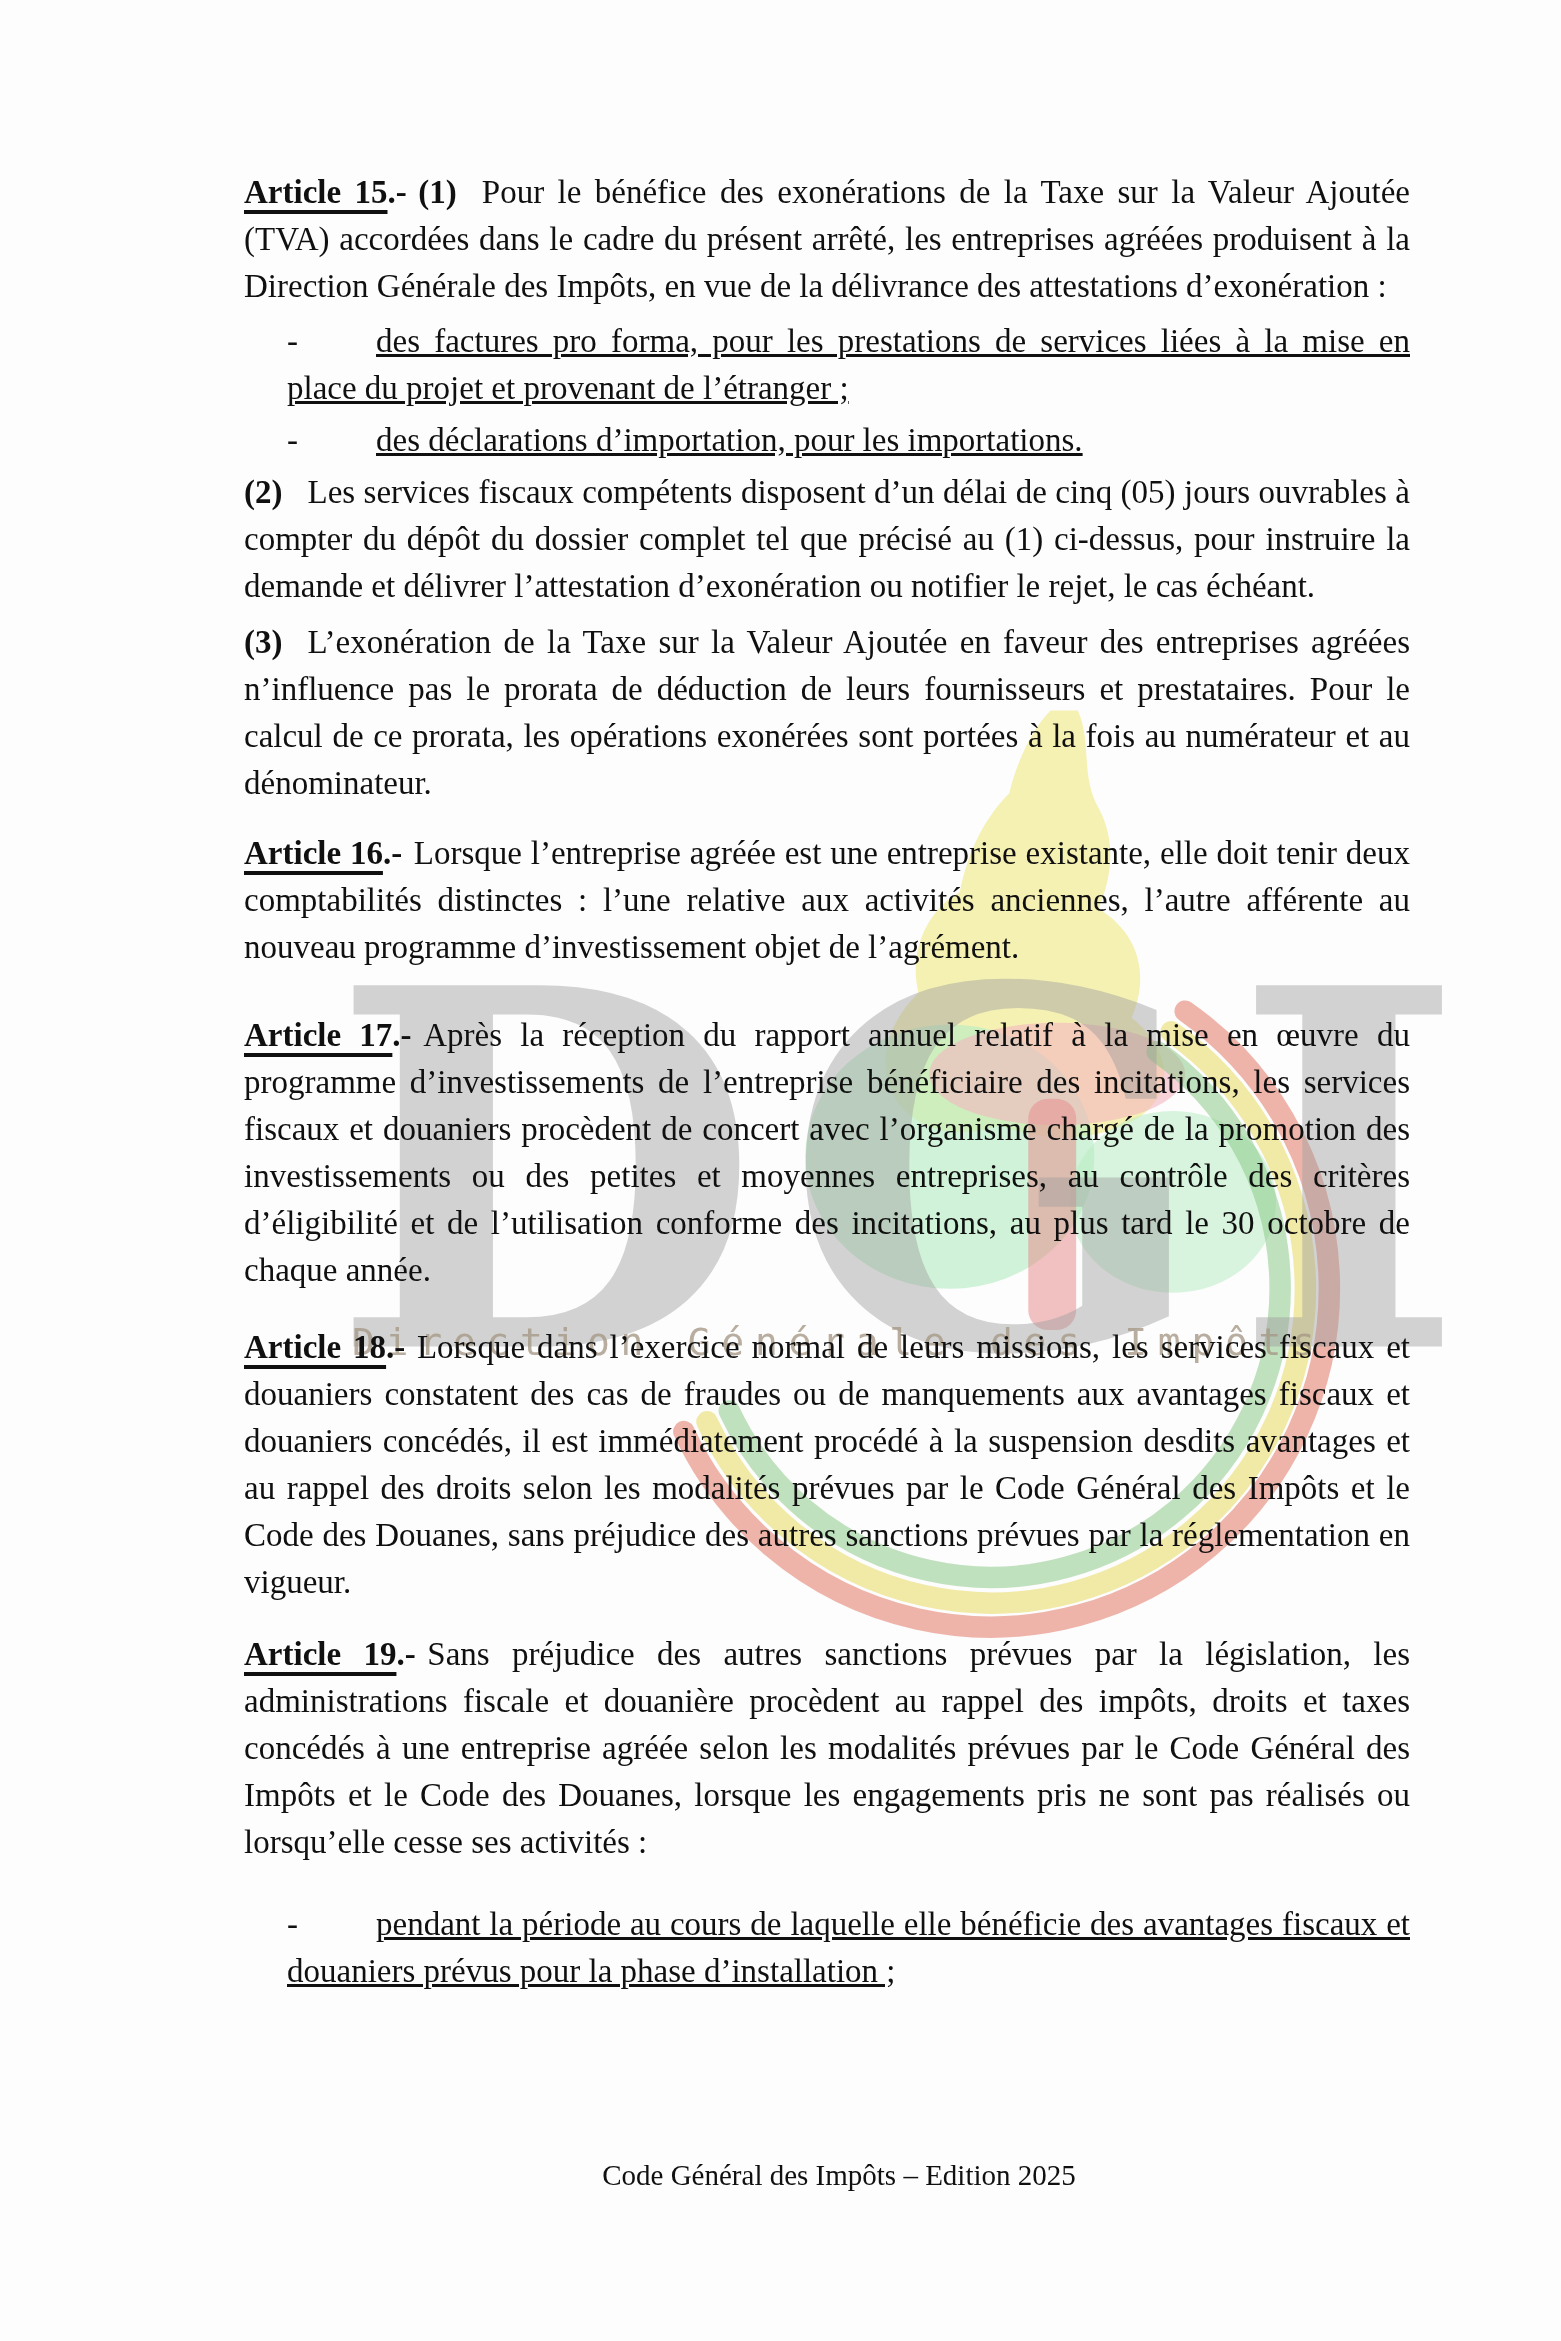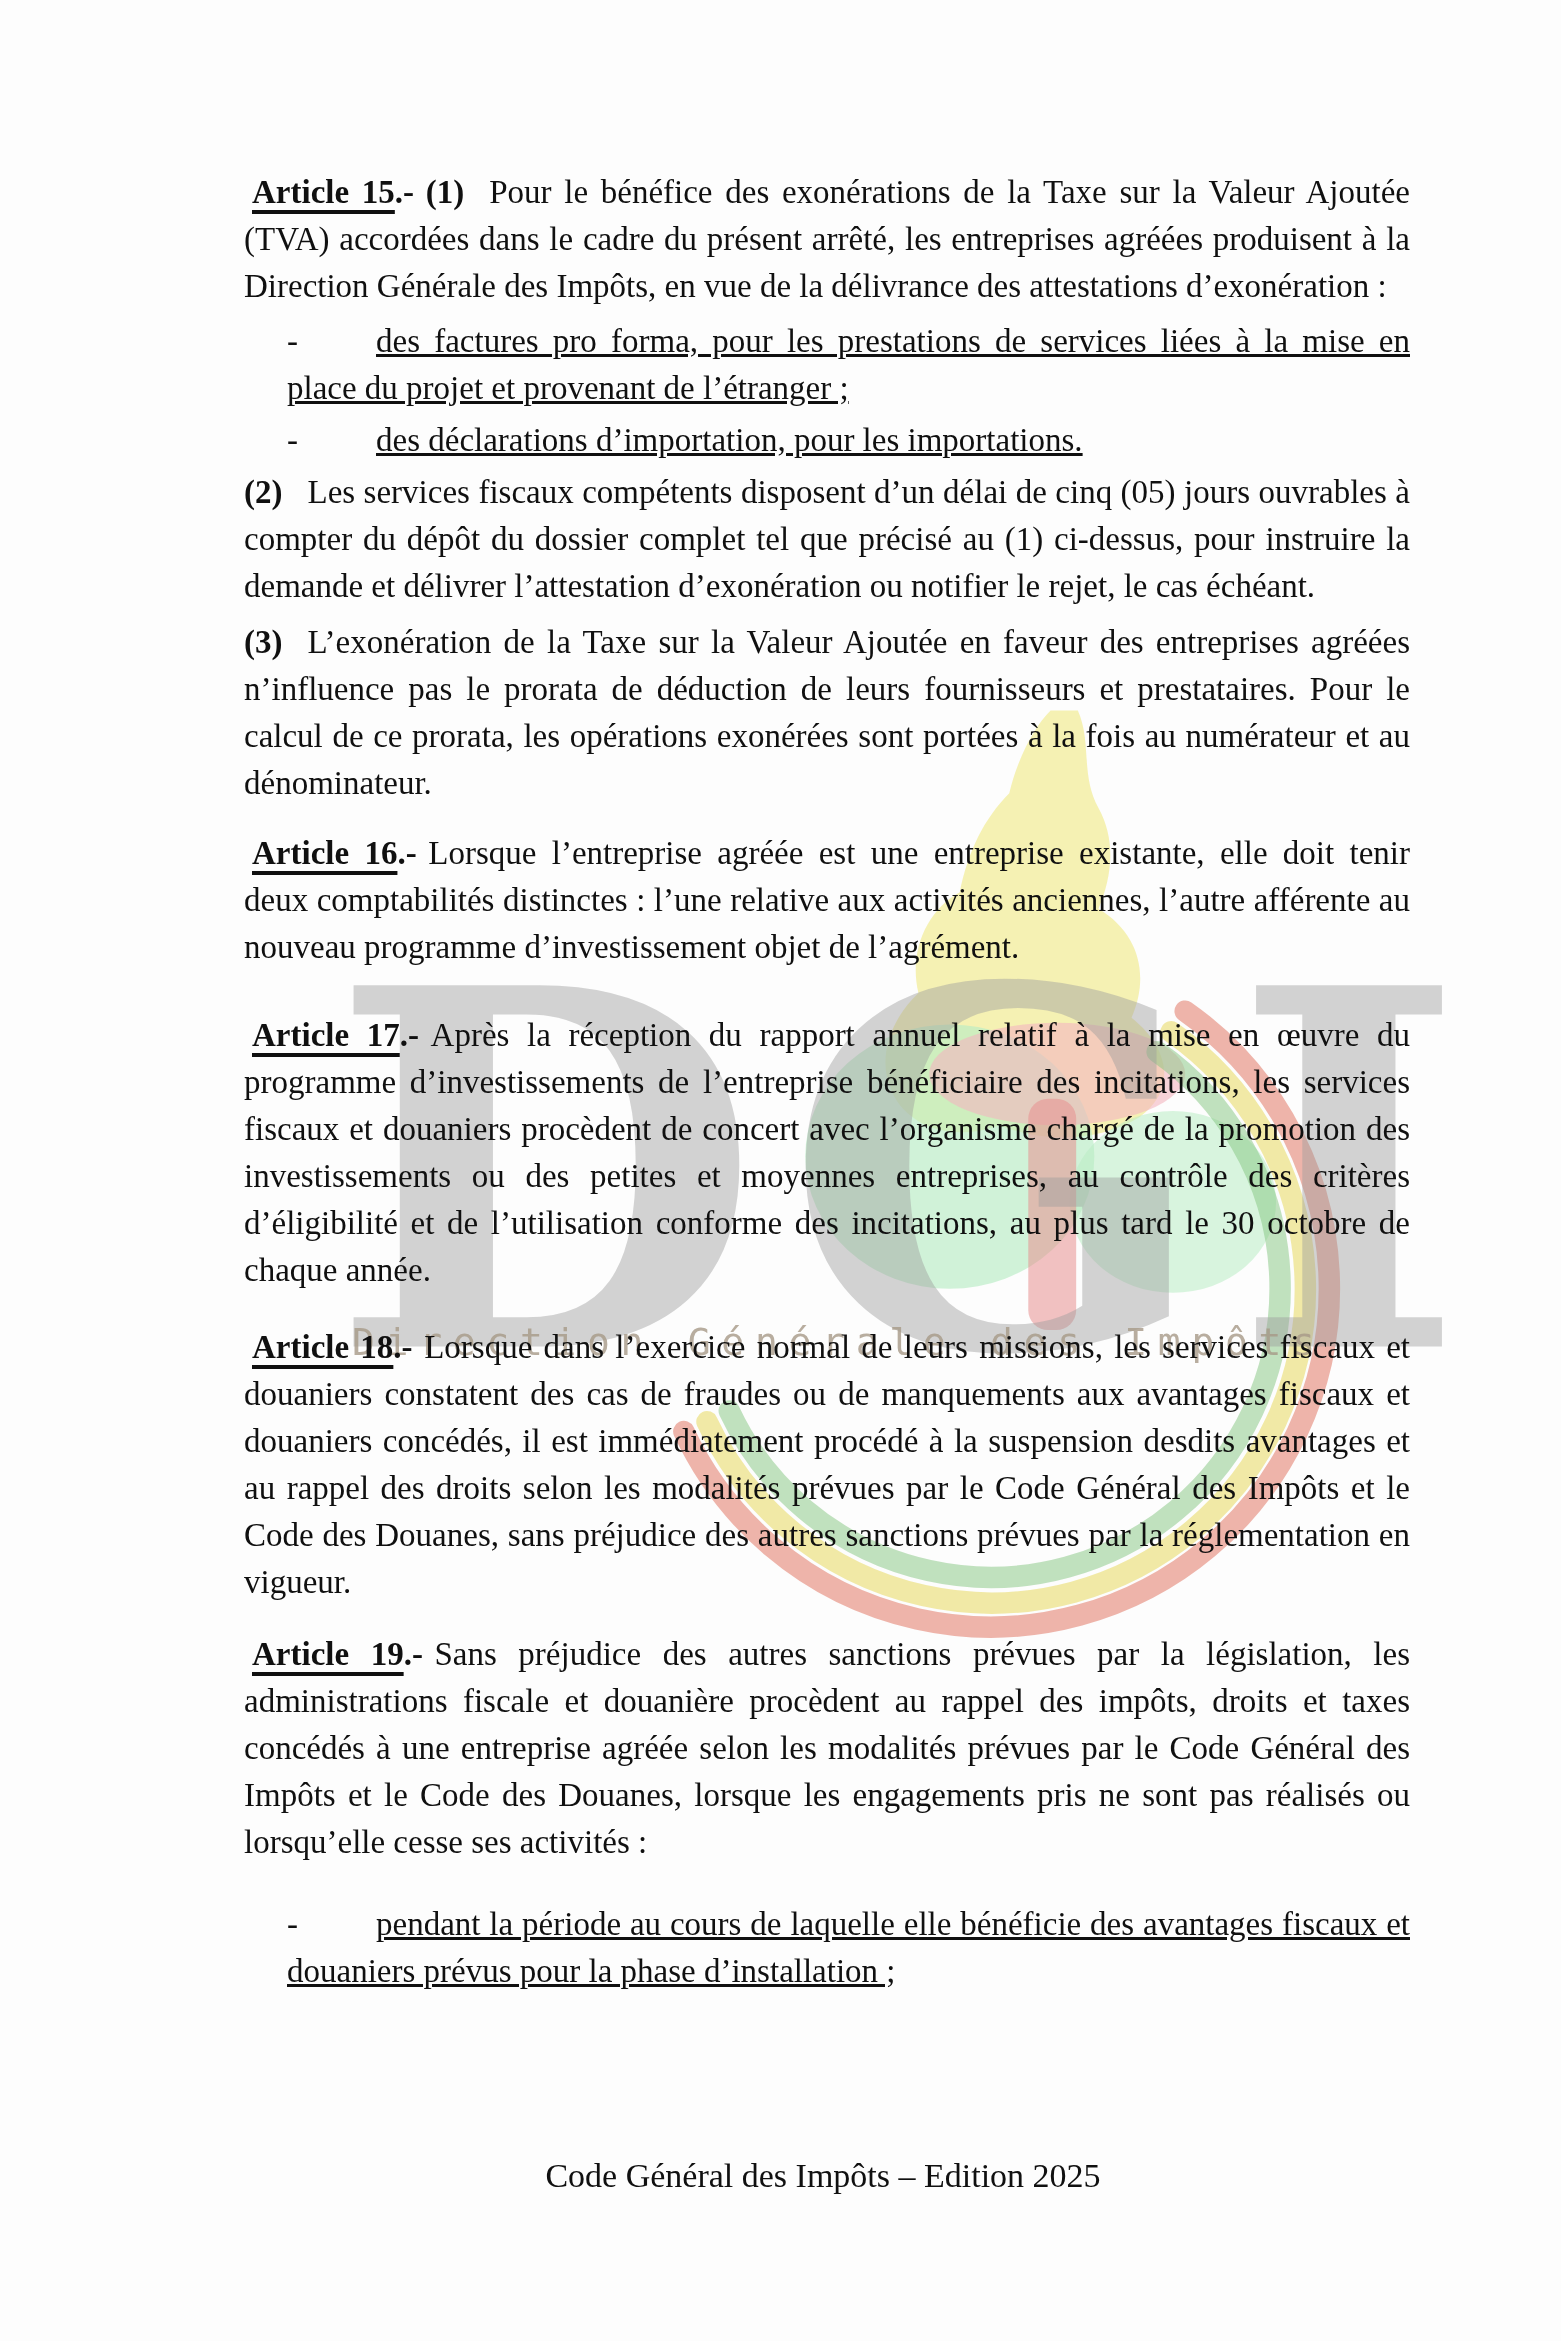--- a/index.html
+++ b/index.html
@@ -31,38 +31,37 @@
   .doc{
     position:absolute;left:244px;top:169px;width:1166px;z-index:1;
     font-size:33px;line-height:47px;text-align:justify;
   }
   .para{margin:0 0 8.3px 0;}
   .art{
     font-weight:bold;
     text-decoration:underline;
     text-decoration-thickness:4.1px;
     text-underline-offset:7.4px;
-    margin-left:8px;
   }
   .sep{font-weight:bold;margin-right:11.6px;}
   .num{font-weight:bold;margin-right:25px;}
   .hang{padding-left:43px;margin-bottom:5px;text-decoration:underline;}
   .dash{display:inline-block;width:89px;}
   .mb-p2{margin-bottom:8.3px;}
   .mb-p3{margin-bottom:23px;}
   .mb-a16{margin-bottom:41px;}
   .mb-a17{margin-bottom:30px;}
   .mb-a18{margin-bottom:25px;}
   .mb-a19{margin-bottom:35px;}
   .mb-b19{margin-top:19px;}
 
   
   .footer{
-    position:absolute;left:240px;top:2154px;width:1166px;z-index:1;
-    text-align:center;font-size:34px;line-height:43px;
+    position:absolute;left:256px;top:2154px;width:1166px;z-index:1;
+    text-align:center;font-size:29px;line-height:43px;
   }
 </style>
 </head>
 <body>
 
 <div class="page">
 
   <div class="watermark">
     <svg width="1561" height="2342" viewBox="0 0 1890 2835">
 

